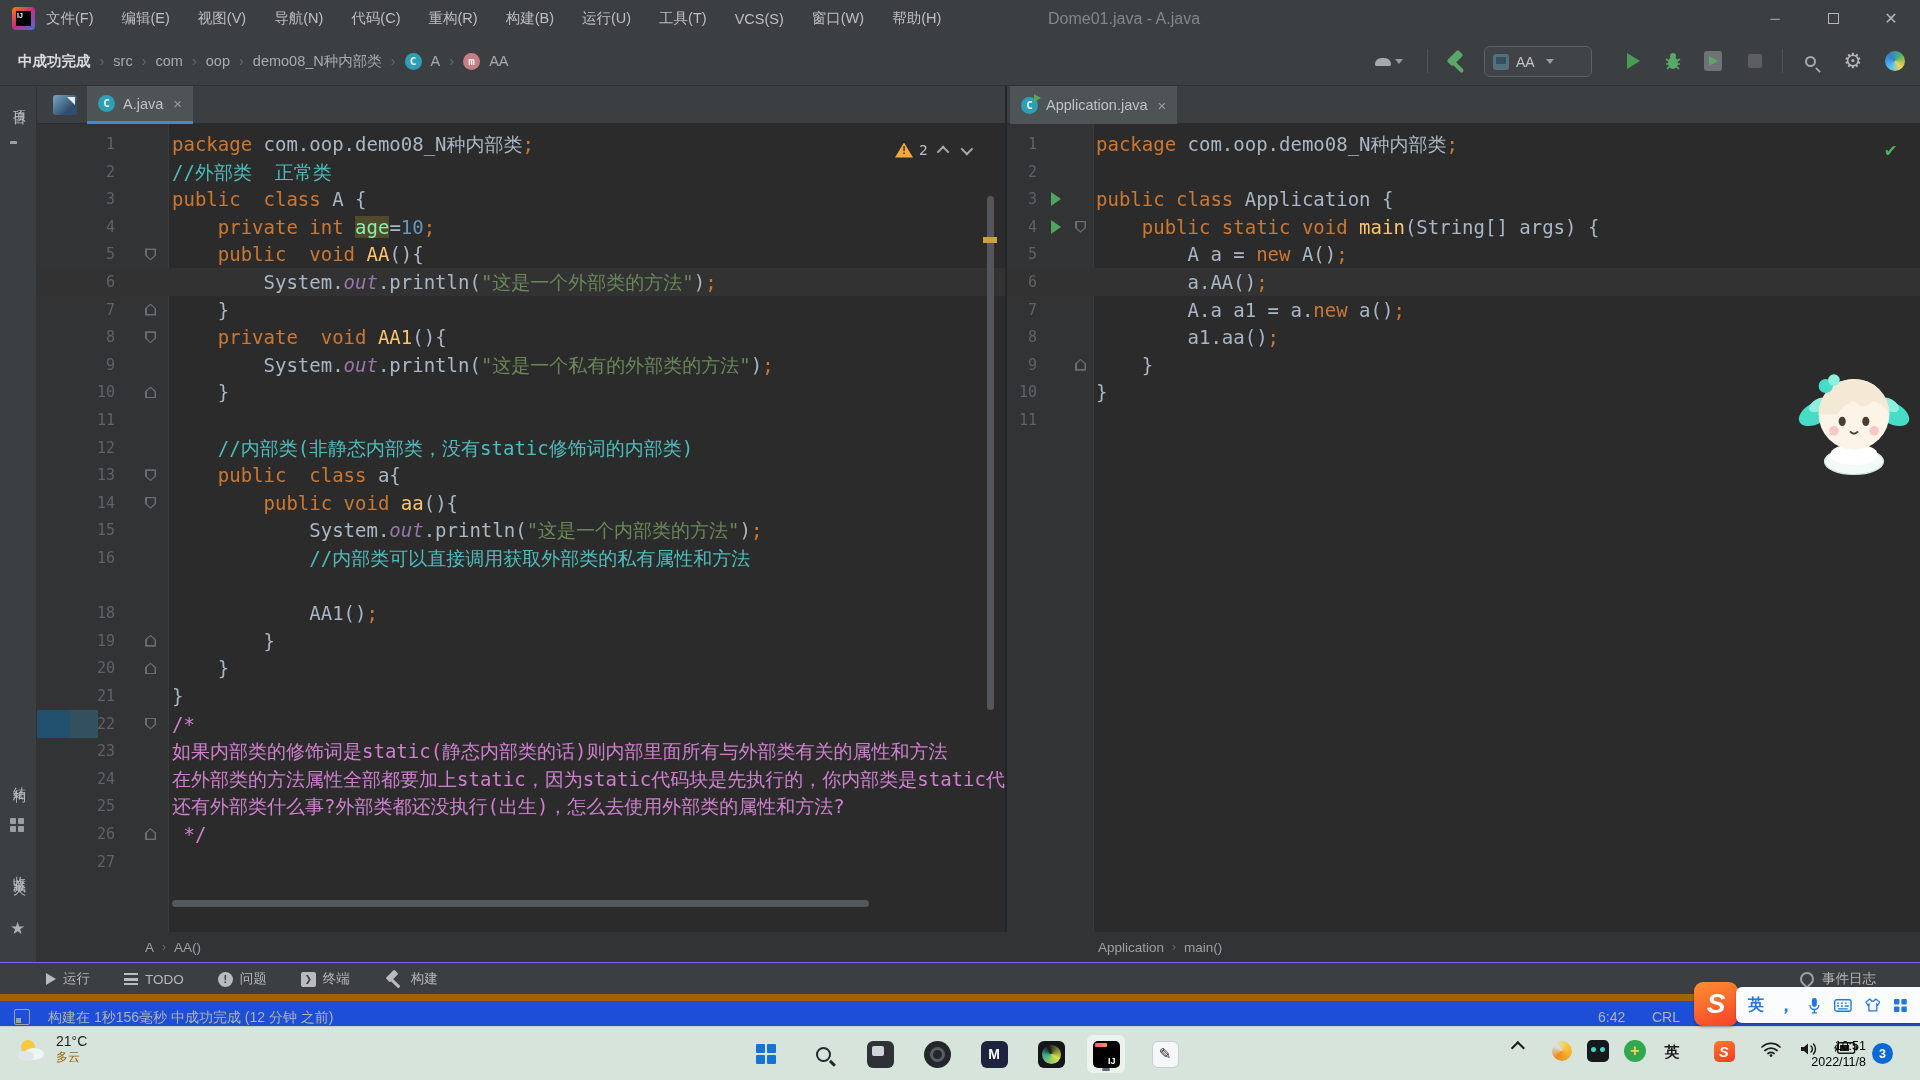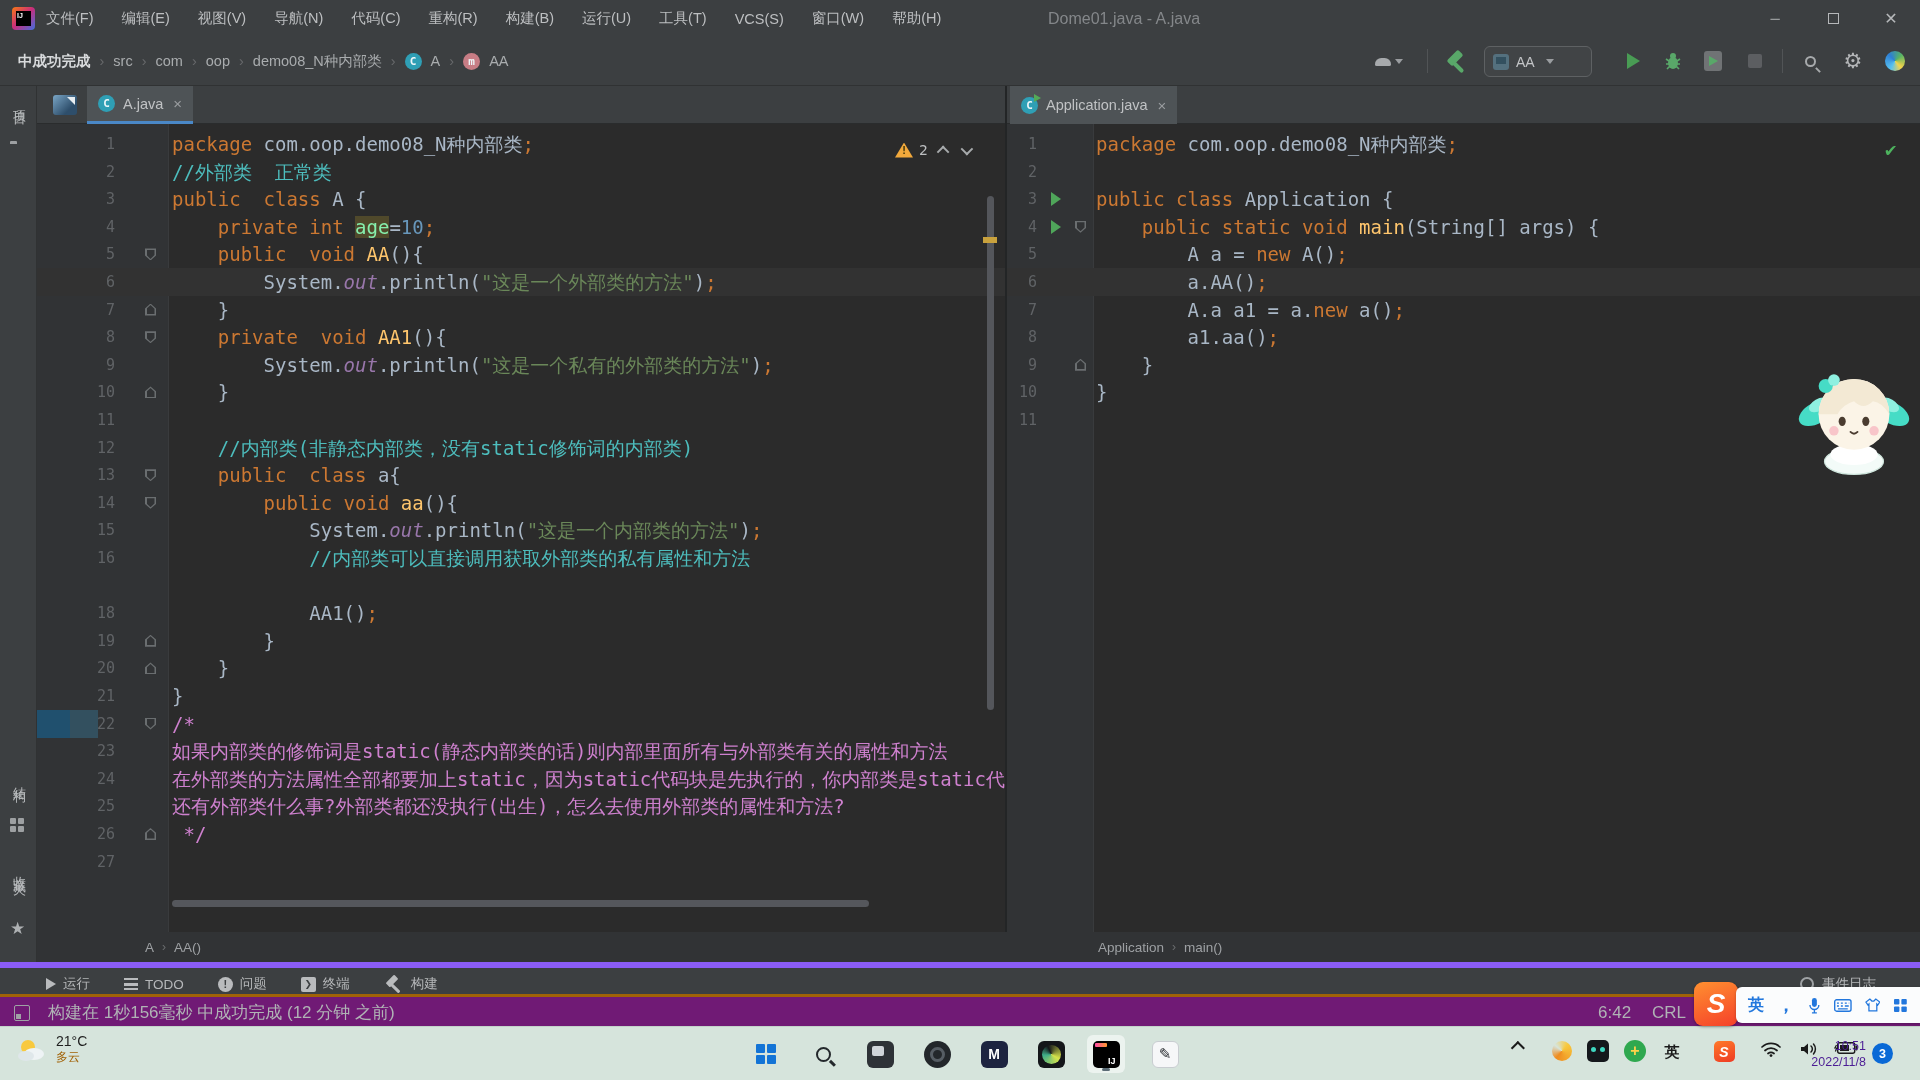--- a/index.html
+++ b/index.html
@@ -133,40 +133,40 @@
 
   
   #crumb-bottom{position:absolute;left:37px;top:932px;width:1883px;height:30px;background:#313335;
     font-size:13.5px;color:#9da0a3}
   .bcrumb{position:absolute;top:0;height:30px;display:flex;align-items:center;gap:8px}
   #bcrumb-left{left:108px}
   #bcrumb-right{left:1061px}
   .bc-sep{color:#6a6d6f;font-size:12px}
 
   
-  #toolwindow-bar{position:absolute;left:0;top:962px;width:100%;height:32px;background:#3c3f41;border-top:6px solid #8b5cf6}
+  #toolwindow-bar{position:absolute;left:0;top:962px;width:100%;height:32px;background:#3c3f41;border-top:1px solid #8b5cf6}
   #tw-items{position:absolute;left:46px;top:0;height:32px;display:flex;align-items:center;gap:34px}
   .tw-item{display:flex;align-items:center;gap:7px;color:#b6b8ba;font-size:13.5px}
   .bbi{display:inline-flex;align-items:center;justify-content:center}
   .bbi-run{width:0;height:0;border-left:10px solid #b9bbbd;border-top:6px solid transparent;border-bottom:6px solid transparent}
   .bbi-todo{width:14px;height:12px;border-top:2.5px solid #b9bbbd;border-bottom:2.5px solid #b9bbbd;position:relative}
   .bbi-todo::after{content:'';position:absolute;left:0;top:3px;width:100%;height:2.5px;background:#b9bbbd}
   .bbi-problems{width:15px;height:15px;border-radius:50%;background:#b9bbbd;color:#3c3f41;font-size:11px;font-weight:bold;
     display:flex;align-items:center;justify-content:center}
   .bbi-terminal{width:15px;height:15px;border-radius:2px;background:#b9bbbd;color:#3c3f41;font-size:9px;font-weight:bold;
     display:flex;align-items:center;justify-content:center}
   .bbi-build{position:relative;width:20px;height:20px}
   .bbi-build .h1{position:absolute;width:12px;height:6px;background:#b9bbbd;border-radius:1px;transform:rotate(-45deg);left:2px;top:4px}
   .bbi-build .h2{position:absolute;width:3px;height:11px;background:#b9bbbd;border-radius:1px;transform:rotate(-45deg);left:10px;top:9px}
   #eventlog{position:absolute;right:44px;top:0;height:32px;display:flex;align-items:center;gap:8px;color:#b6b8ba;font-size:13.5px}
   .bubble-ico{width:14px;height:14px;border:2px solid #9fa2a5;border-radius:50% 50% 50% 0;transform:rotate(-45deg)}
 
   
-  #statusbar{position:absolute;left:0;top:994px;width:100%;height:32px;background:#701a75;border-top:3px solid #a16207;
-    color:#b0b3b5;font-size:17px}
+  #statusbar{position:absolute;left:0;top:994px;width:100%;height:32px;background:#1d4ed8;border-top:7px solid #a16207;
+    color:#b0b3b5;font-size:14px}
   #sb-toggle{position:absolute;left:14px;top:8px;width:16px;height:16px;border:1.5px solid #9fa2a5;border-radius:2px}
   #sb-toggle::after{content:'';position:absolute;left:1px;bottom:1px;width:5px;height:5px;background:#9fa2a5}
   #sb-msg{position:absolute;left:48px;top:0;line-height:32px}
   #sb-caret{position:absolute;left:1598px;top:0;line-height:32px}
   #sb-lineend{position:absolute;left:1652px;top:0;line-height:32px}
 
   
   #ime{position:absolute;left:1694px;top:982px;width:226px;height:46px;z-index:20}
   #sogou-logo{position:absolute;left:0;top:0;width:44px;height:44px;border-radius:9px;
     background:linear-gradient(160deg,#ff9030,#f5402a);box-shadow:0 1px 3px rgba(0,0,0,.35);
@@ -208,21 +208,21 @@
   .tray-chev{width:10px;height:10px;border-left:2px solid #1b1b1b;border-top:2px solid #1b1b1b;transform:rotate(45deg) translateY(3px)}
   .tray-swirl{width:20px;height:20px;border-radius:50%;background:conic-gradient(from 40deg,#f8c93e,#ef8c1f 50%,rgba(248,201,62,0) 75%,#f8c93e)}
   .tray-tiger{width:22px;height:22px;border-radius:5px;background:#15181c;position:relative}
   .tray-tiger::before{content:'';position:absolute;left:4px;top:7px;width:5px;height:5px;border-radius:50%;background:#3fd6c0}
   .tray-tiger::after{content:'';position:absolute;right:4px;top:7px;width:5px;height:5px;border-radius:50%;background:#3fd6c0}
   .tray-plus{width:22px;height:22px;border-radius:50%;background:#2fa84f;color:#ffd24a;font-size:16px;font-weight:bold;
     display:flex;align-items:center;justify-content:center}
   .tray-lang{font-size:15px;font-weight:bold}
   .tray-sogou{width:21px;height:21px;border-radius:5px;background:linear-gradient(160deg,#ff7a2a,#ee3b24);color:#fff;
     font-size:14px;font-weight:bold;font-style:italic;display:flex;align-items:center;justify-content:center}
-  #clock{position:absolute;left:1794px;top:11px;width:72px;text-align:right;font-size:12.5px;line-height:16px;color:#4c1d95}
+  #clock{position:absolute;left:1794px;top:11px;width:72px;text-align:right;font-size:12.5px;line-height:16px;color:#000000}
   #badge{position:absolute;left:1872px;top:16px;width:21px;height:21px;border-radius:50%;background:#0a69d6;color:#fff;
     font-size:12.5px;font-weight:bold;display:flex;align-items:center;justify-content:center}
 
   
   #pet{position:absolute;left:1795px;top:360px;width:118px;height:118px;z-index:15}
 </style>
 </head>
 <body>
 
 <div id="root">

